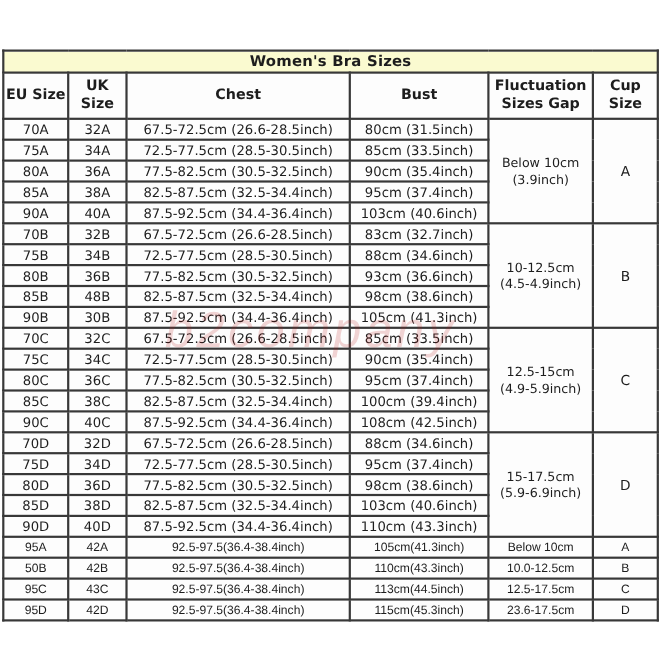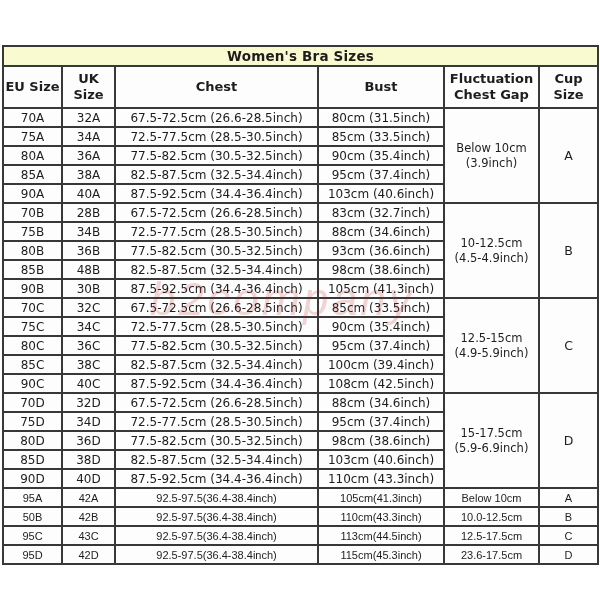--- a/index.html
+++ b/index.html
@@ -102,21 +102,21 @@
       <tr class="title-row">
         <th colspan="6">Women's Bra Sizes</th>
       </tr>
       <tr class="header-row">
         <th>EU Size</th>
         <th>UK
 Size</th>
         <th>Chest</th>
         <th>Bust</th>
         <th>Fluctuation
-Chest Gap</th>
+Sizes Gap</th>
         <th>Cup
 Size</th>
       </tr>
     </thead>
     <tbody>
         <tr>
           <td>70A</td>
           <td>32A</td>
           <td>67.5-72.5cm (26.6-28.5inch)</td>
           <td>80cm (31.5inch)</td>
@@ -143,21 +143,21 @@
           <td>95cm (37.4inch)</td>
         </tr>
         <tr>
           <td>90A</td>
           <td>40A</td>
           <td>87.5-92.5cm (34.4-36.4inch)</td>
           <td>103cm (40.6inch)</td>
         </tr>
         <tr>
           <td>70B</td>
-          <td>28B</td>
+          <td>32B</td>
           <td>67.5-72.5cm (26.6-28.5inch)</td>
           <td>83cm (32.7inch)</td>
           <td class="fluct" rowspan="5">10-12.5cm
 (4.5-4.9inch)</td>
           <td class="cup" rowspan="5">B</td>
         </tr>
         <tr>
           <td>75B</td>
           <td>34B</td>
           <td>72.5-77.5cm (28.5-30.5inch)</td>

